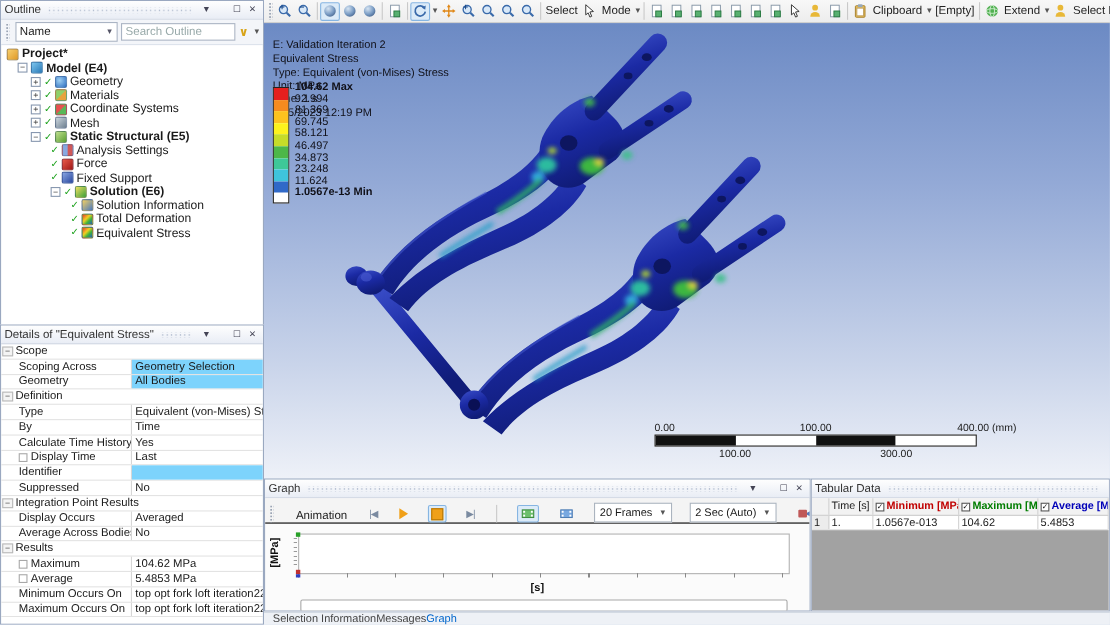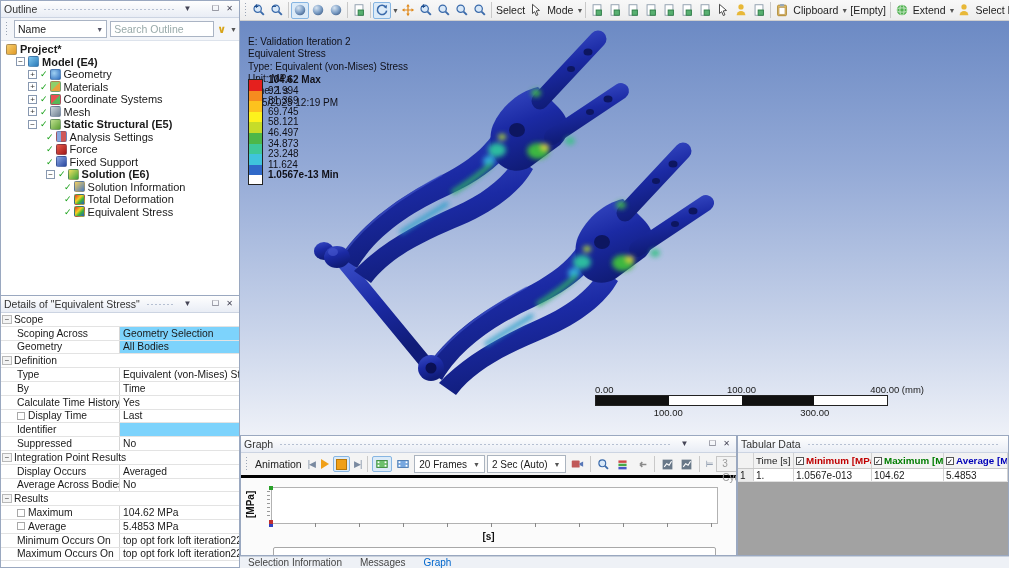--- a/index.html
+++ b/index.html
@@ -83,22 +83,22 @@
   .rt1{position:absolute;left:50%;transform:translateX(-50%);top:0}
   .rt2{position:absolute;right:-36px;top:0}
   .rbar{display:flex;height:9px;border:1px solid #222;background:#fff}
   .rbar div{flex:1}
   .rseg-b{background:#111}
   .rbot{position:relative;height:12px}
   .rb0{position:absolute;left:25%;transform:translateX(-50%);top:1px}
   .rb1{position:absolute;left:75%;transform:translateX(-50%);top:1px}
   
   #graph-panel{left:240px;top:435px;width:497px;height:121px;background:#fbfbfb}
-  .atoolbar{height:22px;display:flex;align-items:center;background:#f4f4f4;border-bottom:3px solid #000000;
-            padding-left:2px;gap:2px;font-size:10.5px}
+  .atoolbar{height:22px;display:flex;align-items:flex-end;background:#f4f4f4;border-bottom:1px solid #000000;
+            padding-left:2px;gap:16px;font-size:10.5px}
   .ab{height:16px;display:flex;align-items:center;justify-content:center;padding:0 2px;flex:none;border-radius:2px}
   .ab.pressed{border:1px solid #86b5e2;background:#dcebf8;box-sizing:border-box}
   .playtri{width:0;height:0;border-left:8px solid #f0a018;border-top:5px solid transparent;border-bottom:5px solid transparent}
   .stopsq{width:9px;height:9px;background:#f0a018;border:1px solid #b87808}
   .skipg{color:#7a8aa0;font-size:9px;letter-spacing:-1px}
   .gsel{border:1px solid #abb4bf;background:#fff;height:16px;display:flex;align-items:center;padding:0 4px;
         font-size:10px;white-space:nowrap}
   .gsel .car{margin-left:6px}
   .cyc{border:1px solid #c6c6c6;background:#f2f2f2;color:#9a9a9a;height:14px;line-height:14px;padding:0 5px;
        font-size:10px;width:44px}
@@ -127,21 +127,21 @@
   .c-max{width:72px;flex:none}
   .c-avg{flex:1}
   .cb{width:8px;height:8px;border:1px solid #555;background:#fff;font-size:7px;line-height:7px;text-align:center;
       color:#111;margin-right:2px;flex:none;box-sizing:border-box}
   .hmin{color:#c00000;font-weight:bold}.hmax{color:#007d00;font-weight:bold}.havg{color:#0000b8;font-weight:bold}
   .tdr{display:flex;height:12px;font-size:10px;background:#fff;border-bottom:1px solid #e0e0e0;flex:none}
   .tdr .c-num{background:#ececec}
   .tfill{flex:1;background:#a2a2a2}
   
   .tabbar{position:absolute;left:240px;right:0;top:556px;height:12px;background:#eef1f6;border-top:1px solid #c8d0dc;
-          display:flex;font-size:10px;padding-left:8px;gap:18px;align-items:flex-start;color:#444}
+          display:flex;font-size:10px;padding-left:8px;align-items:flex-start;color:#444}
   .tab.active{color:#0066cc}
 </style>
 </head>
 <body>
 
 <svg width="0" height="0" style="position:absolute">
   <defs>
     <radialGradient id="gs" cx="35%" cy="30%" r="80%">
       <stop offset="0" stop-color="#d6e4f2"></stop>
         <stop offset="0.6" stop-color="#7a9cc4"></stop>

